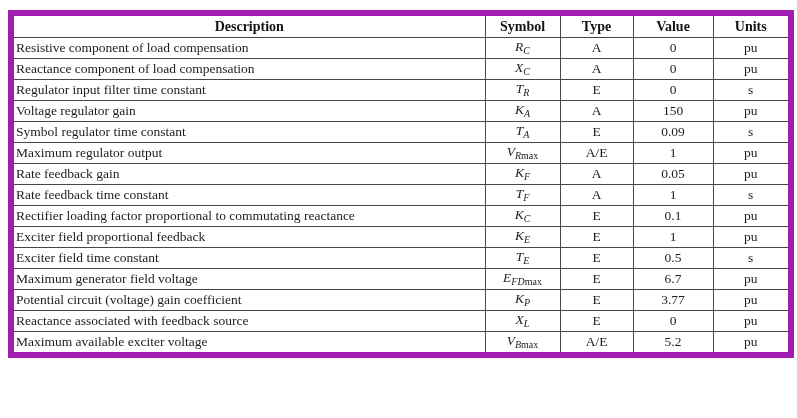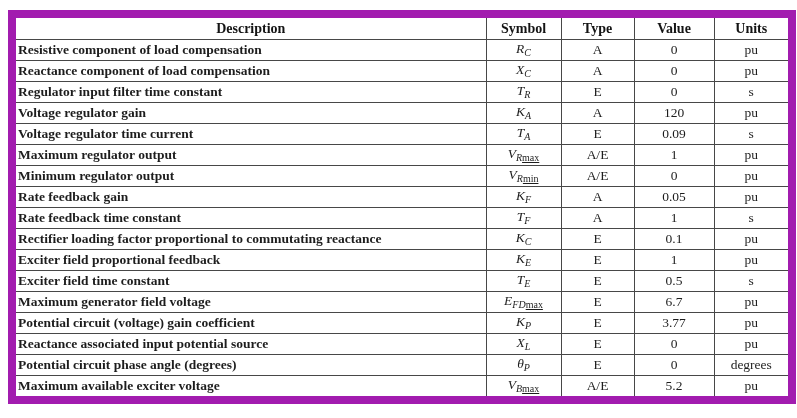--- a/index.html
+++ b/index.html
@@ -18,21 +18,21 @@
     font-family: "Liberation Serif", "DejaVu Serif", serif;
     color: #1d1d1d;
   }
   table.params {
     position: absolute;
     left: 8px;
     top: 10px;
     border-collapse: collapse;
     table-layout: fixed;
     width: 780px;
-    border: 8px solid #a21caf;
+    border: 6px solid #a21caf;
     background: #ffffff;
   }
   table.params th,
   table.params td {
     border: 1px solid #474747;
     font-size: 13.5px;
     line-height: 1;
     height: 20px;
     padding: 0 2px;
     overflow: hidden;
@@ -41,36 +41,35 @@
   table.params thead th {
     font-weight: bold;
     text-align: center;
     height: 21px;
     font-size: 14px;
     color: #141414;
   }
   td.c-desc {
     text-align: left;
     padding-left: 7px;
-    font-weight: bold;
   }
   td.c-sym, td.c-type, td.c-val, td.c-units {
     text-align: center;
   }
   .sym-main {
     font-style: italic;
     font-size: 13.5px;
   }
   .sub {
     font-size: 10px;
     vertical-align: -3px;
     letter-spacing: 0;
   }
   .sub-i { font-style: italic; }
-  .sub-r { font-style: normal; text-decoration: underline; }
+  .sub-r { font-style: normal; }
 </style>
 </head>
 <body>
 
 <div class="page">
   <table class="params">
     <colgroup>
       <col style="width:474px">
       <col style="width:75px">
       <col style="width:73px">
@@ -108,47 +107,40 @@
     <td class="c-sym"><span class="sym-main">T</span><span class="sub"><span class="sub-i">R</span><span class="sub-r"></span></span></td>
     <td class="c-type">E</td>
     <td class="c-val">0</td>
     <td class="c-units">s</td>
   </tr>
 
   <tr>
     <td class="c-desc">Voltage regulator gain</td>
     <td class="c-sym"><span class="sym-main">K</span><span class="sub"><span class="sub-i">A</span><span class="sub-r"></span></span></td>
     <td class="c-type">A</td>
-    <td class="c-val">120</td>
-    <td class="c-units">pu</td>
-  </tr>
-
-  <tr>
-    <td class="c-desc">Voltage regulator time current</td>
+    <td class="c-val">150</td>
+    <td class="c-units">pu</td>
+  </tr>
+
+  <tr>
+    <td class="c-desc">Symbol regulator time constant</td>
     <td class="c-sym"><span class="sym-main">T</span><span class="sub"><span class="sub-i">A</span><span class="sub-r"></span></span></td>
     <td class="c-type">E</td>
     <td class="c-val">0.09</td>
     <td class="c-units">s</td>
   </tr>
 
   <tr>
     <td class="c-desc">Maximum regulator output</td>
     <td class="c-sym"><span class="sym-main">V</span><span class="sub"><span class="sub-i">R</span><span class="sub-r">max</span></span></td>
     <td class="c-type">A/E</td>
     <td class="c-val">1</td>
     <td class="c-units">pu</td>
   </tr>
 
-  <tr>
-    <td class="c-desc">Minimum regulator output</td>
-    <td class="c-sym"><span class="sym-main">V</span><span class="sub"><span class="sub-i">R</span><span class="sub-r">min</span></span></td>
-    <td class="c-type">A/E</td>
-    <td class="c-val">0</td>
-    <td class="c-units">pu</td>
-  </tr>
 
   <tr>
     <td class="c-desc">Rate feedback gain</td>
     <td class="c-sym"><span class="sym-main">K</span><span class="sub"><span class="sub-i">F</span><span class="sub-r"></span></span></td>
     <td class="c-type">A</td>
     <td class="c-val">0.05</td>
     <td class="c-units">pu</td>
   </tr>
 
   <tr>
@@ -194,34 +186,27 @@
   <tr>
     <td class="c-desc">Potential circuit (voltage) gain coefficient</td>
     <td class="c-sym"><span class="sym-main">K</span><span class="sub"><span class="sub-i">P</span><span class="sub-r"></span></span></td>
     <td class="c-type">E</td>
     <td class="c-val">3.77</td>
     <td class="c-units">pu</td>
   </tr>
 
 
   <tr>
-    <td class="c-desc">Reactance associated input potential source</td>
+    <td class="c-desc">Reactance associated with feedback source</td>
     <td class="c-sym"><span class="sym-main">X</span><span class="sub"><span class="sub-i">L</span><span class="sub-r"></span></span></td>
     <td class="c-type">E</td>
     <td class="c-val">0</td>
     <td class="c-units">pu</td>
   </tr>
 
-  <tr>
-    <td class="c-desc">Potential circuit phase angle (degrees)</td>
-    <td class="c-sym"><span class="sym-main">θ</span><span class="sub"><span class="sub-i">P</span><span class="sub-r"></span></span></td>
-    <td class="c-type">E</td>
-    <td class="c-val">0</td>
-    <td class="c-units">degrees</td>
-  </tr>
 
   <tr>
     <td class="c-desc">Maximum available exciter voltage</td>
     <td class="c-sym"><span class="sym-main">V</span><span class="sub"><span class="sub-i">B</span><span class="sub-r">max</span></span></td>
     <td class="c-type">A/E</td>
     <td class="c-val">5.2</td>
     <td class="c-units">pu</td>
   </tr>
 </tbody>
   </table>

